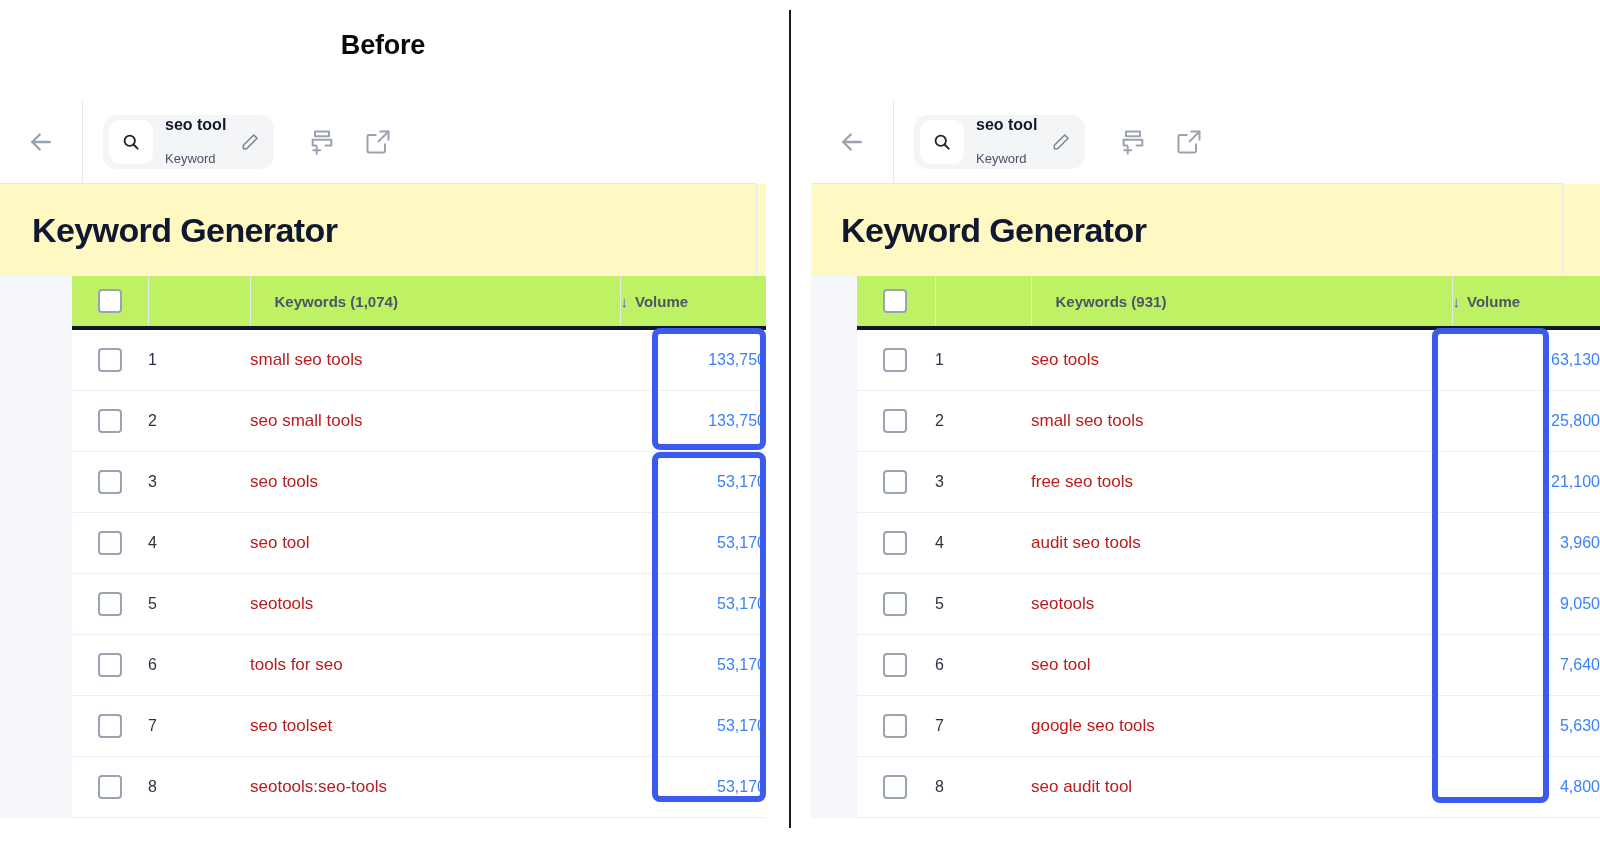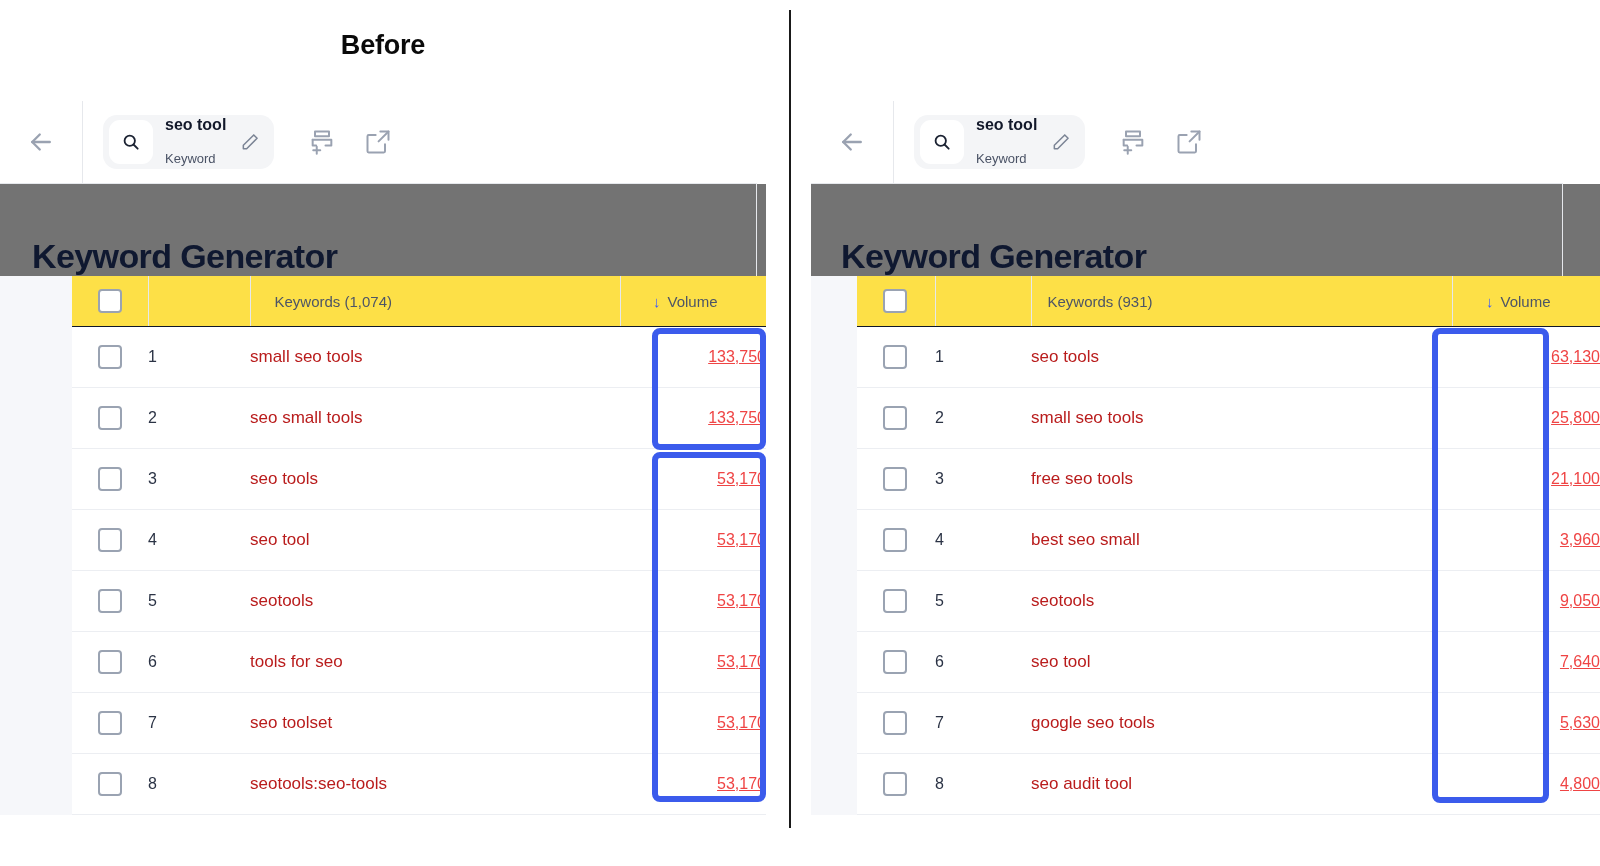--- a/index.html
+++ b/index.html
@@ -133,22 +133,22 @@
     display: flex;
     align-items: center;
   }
   .tb-icon.first { margin-left: 34px; }
 
   
   .page-head {
     position: relative;
     height: 92px;
     display: flex;
-    align-items: flex-end;
-    background: #737373;
+    align-items: center;
+    background: #fef9c3;
     box-sizing: border-box;
   }
   .page-title {
     font-size: 34px;
     font-weight: bold;
     color: #0f1830;
     letter-spacing: -0.6px;
     margin-left: 32px;
   }
   .panel-after .page-title { margin-left: 30px; }
@@ -179,33 +179,33 @@
     background: #ffffff;
   }
   .panel-before table.kw { width: 694px; }
   .panel-after  table.kw { width: 743px; }
 
   table.kw th, table.kw td {
     padding: 0;
     margin: 0;
   }
   table.kw thead th {
-    background: #fde047;
+    background: #bef264;
     height: 50px;
-    border-bottom: 1px solid #0f172a;
+    border-bottom: 4px solid #0f172a;
     border-right: 1px solid #e6e8ec;
     font-size: 15px;
-    font-weight: normal;
+    font-weight: bold;
     color: #4d5566;
     text-align: left;
     vertical-align: middle;
   }
   table.kw thead th.vol-h {
     border-right: none;
-    text-align: center;
+    text-align: left;
     padding-right: 16px;
   }
   table.kw tbody td {
     height: 60px;
     border-bottom: 1px solid #eceef2;
     vertical-align: middle;
     font-size: 16px;
   }
   .col-check { width: 76px; }
   .col-num   { width: 102px; }
@@ -233,23 +233,22 @@
   }
   td.kwcell { padding-left: 24px; }
   .kwlink {
     color: #b91c1c;
     text-decoration: none;
     font-size: 17px;
   }
   td.vol {
     text-align: right;
     padding-right: 16px;
-    color: #ef4444;
+    color: #3b82f6;
     font-size: 17px;
-    text-decoration: underline;
   }
   .sort-arrow { color: #3d5afe; margin-right: 7px; font-size: 15px; }
 
   
   .hl {
     position: absolute;
     border: 6px solid #3b5bec;
     border-radius: 8px;
     box-sizing: border-box;
     pointer-events: none;
@@ -476,21 +475,21 @@
               <col class="col-num">
               <col class="col-kw">
               <col class="col-vol">
           </colgroup>
           <thead>
             <tr>
               <th>
                 <div class="cb"></div>
               </th>
               <th></th>
-              <th style="padding-left:16px;">Keywords (931)</th>
+              <th style="padding-left:24px;">Keywords (931)</th>
               <th class="vol-h">
                 <span class="sort-arrow">↓</span><span>Volume</span>
               </th>
             </tr>
           </thead>
           <tbody>
             <tr>
               <td>
                   <div class="cb"></div>
                 </td>
@@ -512,21 +511,21 @@
                 </td>
               <td class="num">3</td>
               <td class="kwcell"><a class="kwlink" href="#">free seo tools</a></td>
               <td class="vol">21,100</td>
             </tr>
             <tr>
               <td>
                   <div class="cb"></div>
                 </td>
               <td class="num">4</td>
-              <td class="kwcell"><a class="kwlink" href="#">best seo small</a></td>
+              <td class="kwcell"><a class="kwlink" href="#">audit seo tools</a></td>
               <td class="vol">3,960</td>
             </tr>
             <tr>
               <td>
                   <div class="cb"></div>
                 </td>
               <td class="num">5</td>
               <td class="kwcell"><a class="kwlink" href="#">seotools</a></td>
               <td class="vol">9,050</td>
             </tr>

